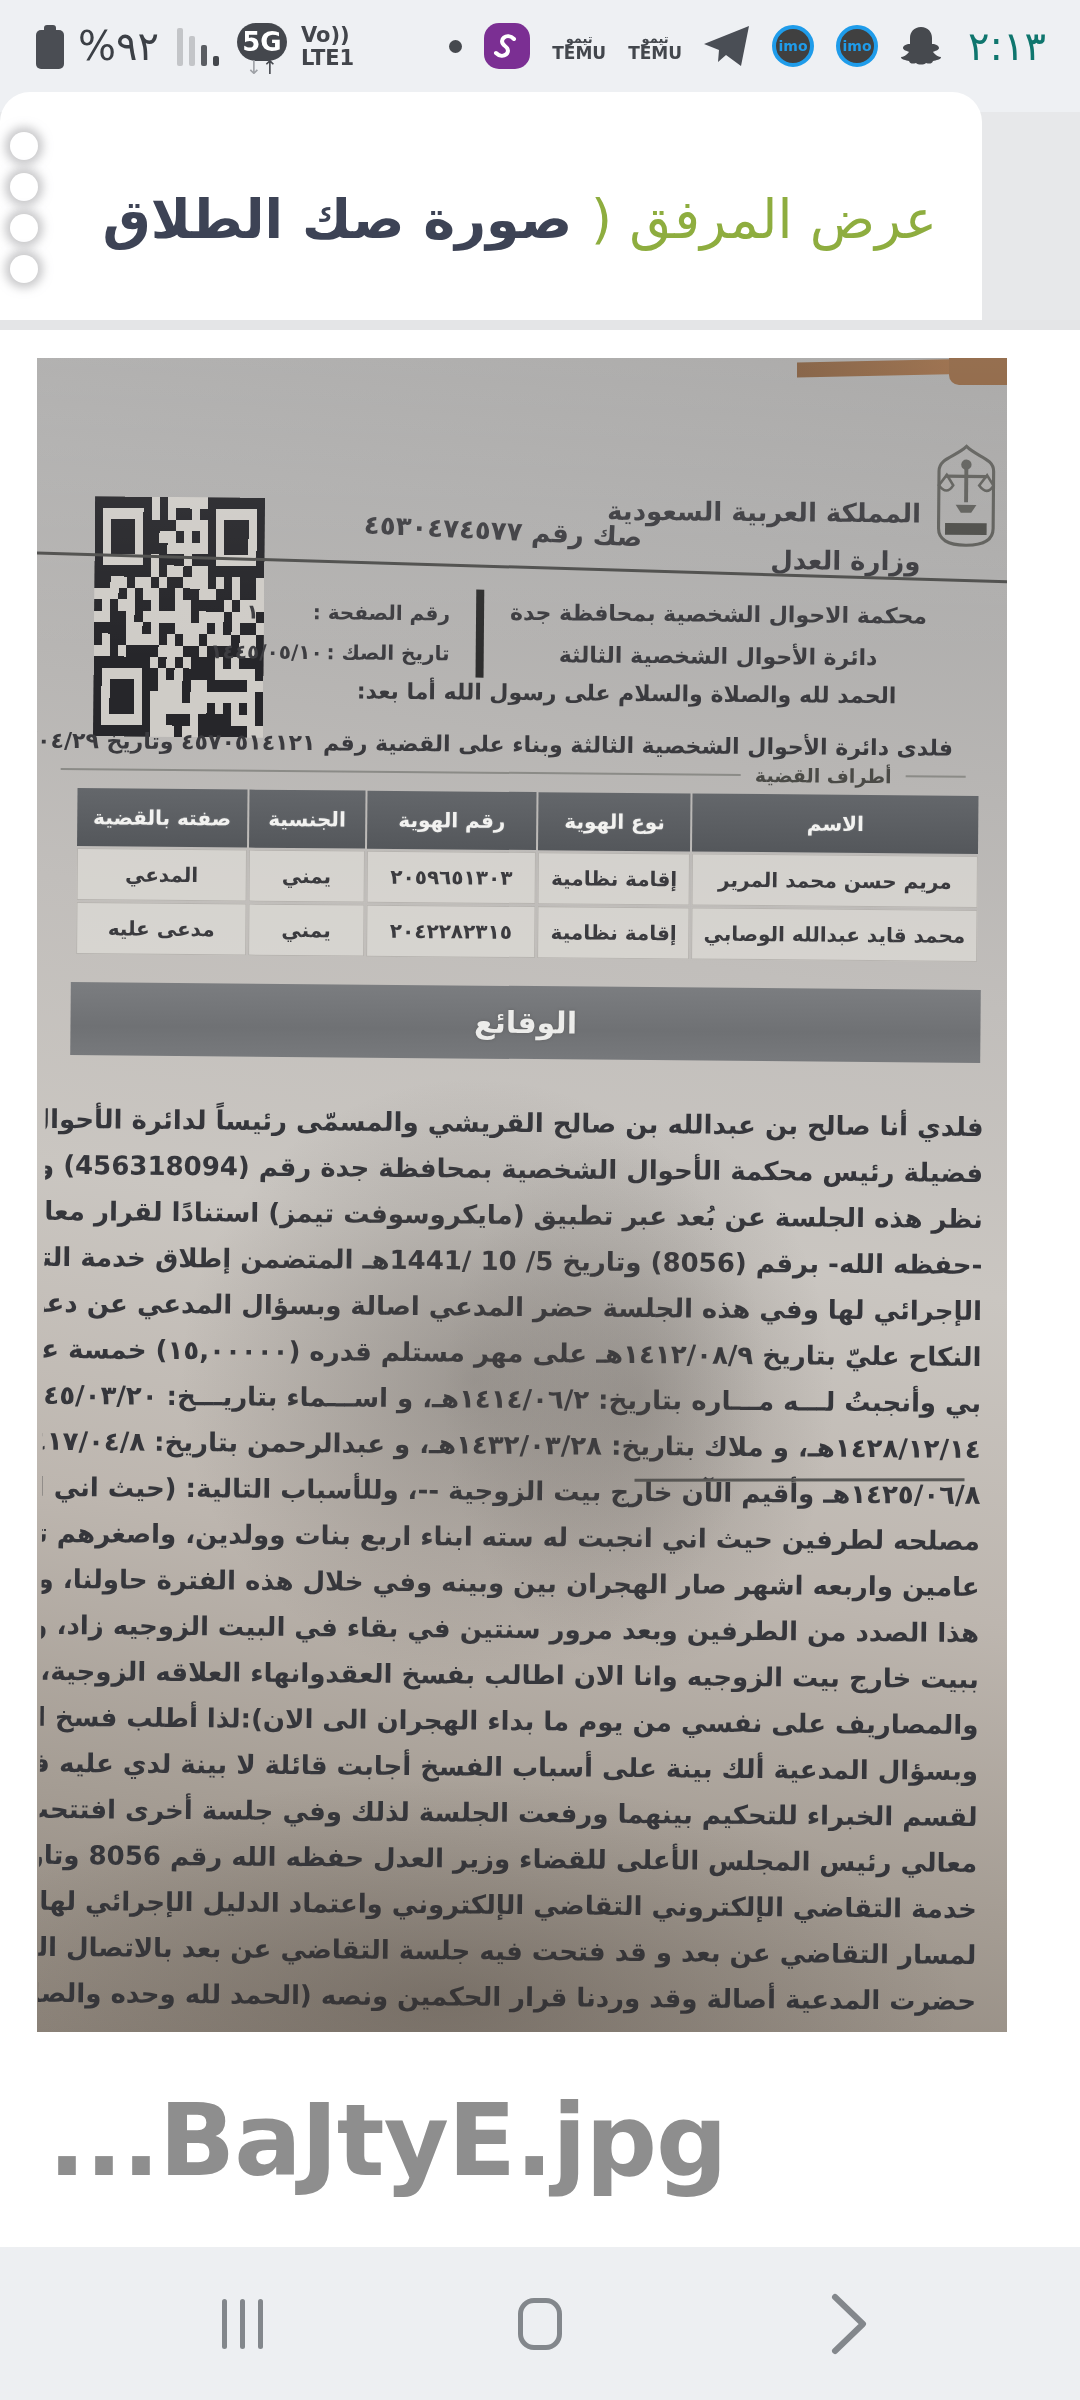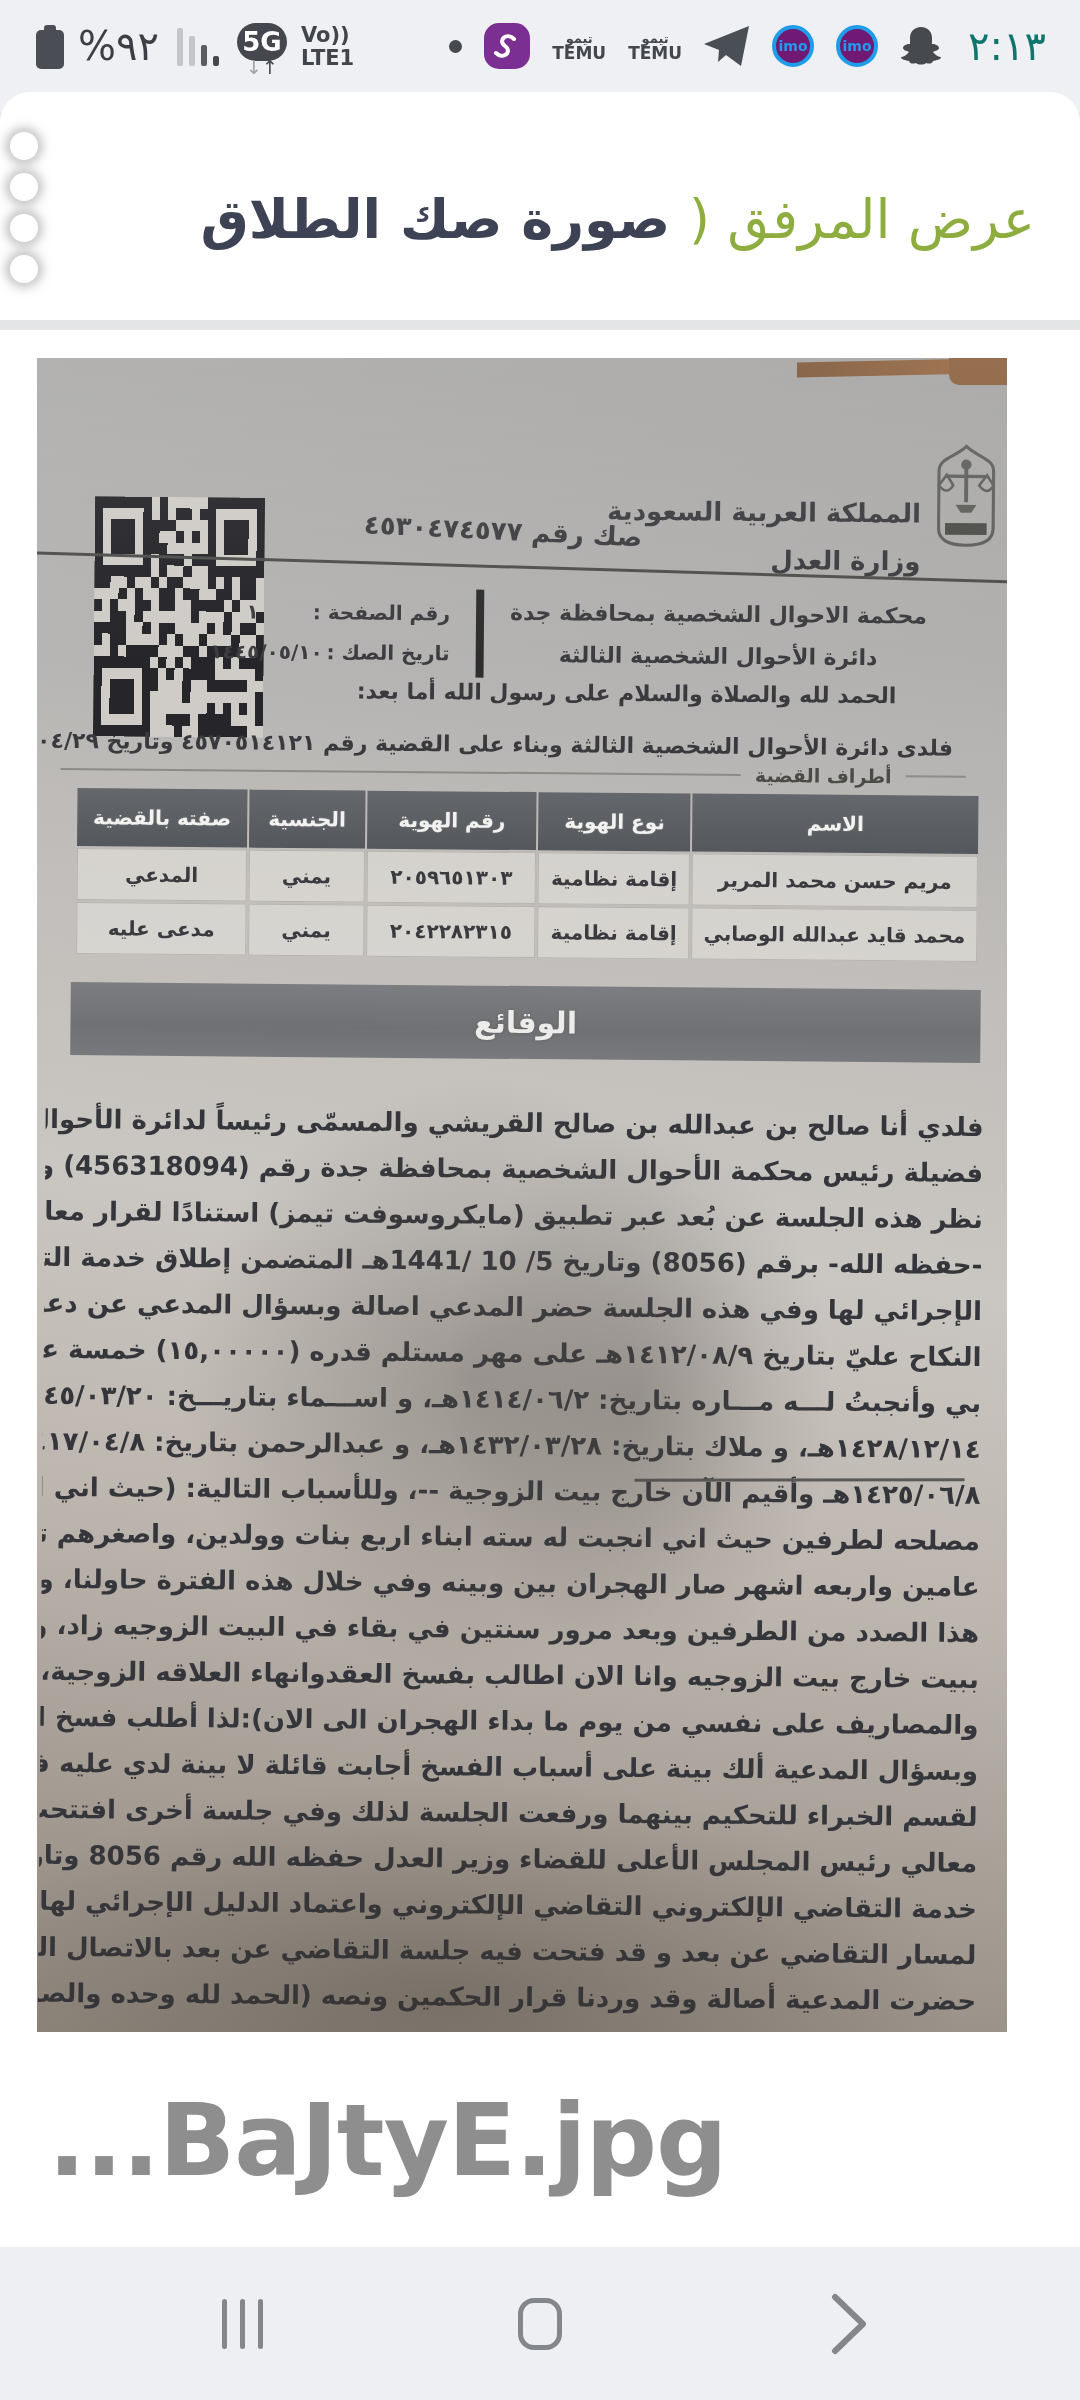--- a/index.html
+++ b/index.html
@@ -25,25 +25,25 @@
   .badge-arrows { font-size:19px; line-height:16px; margin-top:-2px; }
   .badge-arrows .dn { color:#9ea1a6; } .badge-arrows .up { color:#44474d; }
   .volte { display:flex; flex-direction:column; line-height:23px; font-size:21px; font-weight:bold; color:#42454b; margin-top:2px; }
 
   .notif-dot { width:13px; height:13px; border-radius:50%; background:#46494e; }
   .app-ic { display:flex; align-items:center; justify-content:center; }
   .purple-app { width:46px; height:46px; border-radius:15px; background:#7b2f93; }
   .temu-ic { display:flex; flex-direction:column; align-items:center; line-height:15px; color:#43474d; }
   .temu-ic .ar { font-size:13px; font-weight:bold; letter-spacing:1px; }
   .temu-ic .en { font-size:17px; font-weight:bold; }
-  .imo-ic { width:42px; height:42px; border-radius:50%; border:4px solid #1f9cea; background:#701a75;
+  .imo-ic { width:42px; height:42px; border-radius:50%; border:4px solid #1f9cea; background:#404040;
             display:flex; align-items:center; justify-content:center; font-size:14px; font-weight:bold; color:#1f9cea; }
   .sb-time { font-size:40px; color:#0f766e; margin-left:4px; }
 
-  .header-card { position:absolute; left:0; top:92px; width:1080px; height:228px; background:#ffffff;
+  .header-card { position:absolute; left:0; top:92px; width:982px; height:228px; background:#ffffff;
                  border-radius:30px 30px 0 0; }
   .drag-dots { position:absolute; left:10px; top:40px; display:flex; flex-direction:column; gap:13px; }
   .drag-dots i { width:28px; height:28px; border-radius:50%; background:#ffffff;
                  box-shadow:0 0 10px 5px rgba(155,155,158,0.55); }
   .page-title { position:absolute; right:45px; top:96px; direction:rtl; text-align:right; font-size:54px; white-space:nowrap; }
   .page-title .pfx { font-weight:normal; }
   .page-title .ttl { font-weight:bold; }
   .divider-strip { position:absolute; left:0; top:320px; width:1080px; height:10px; background:#e4e5e7; }
 
   

